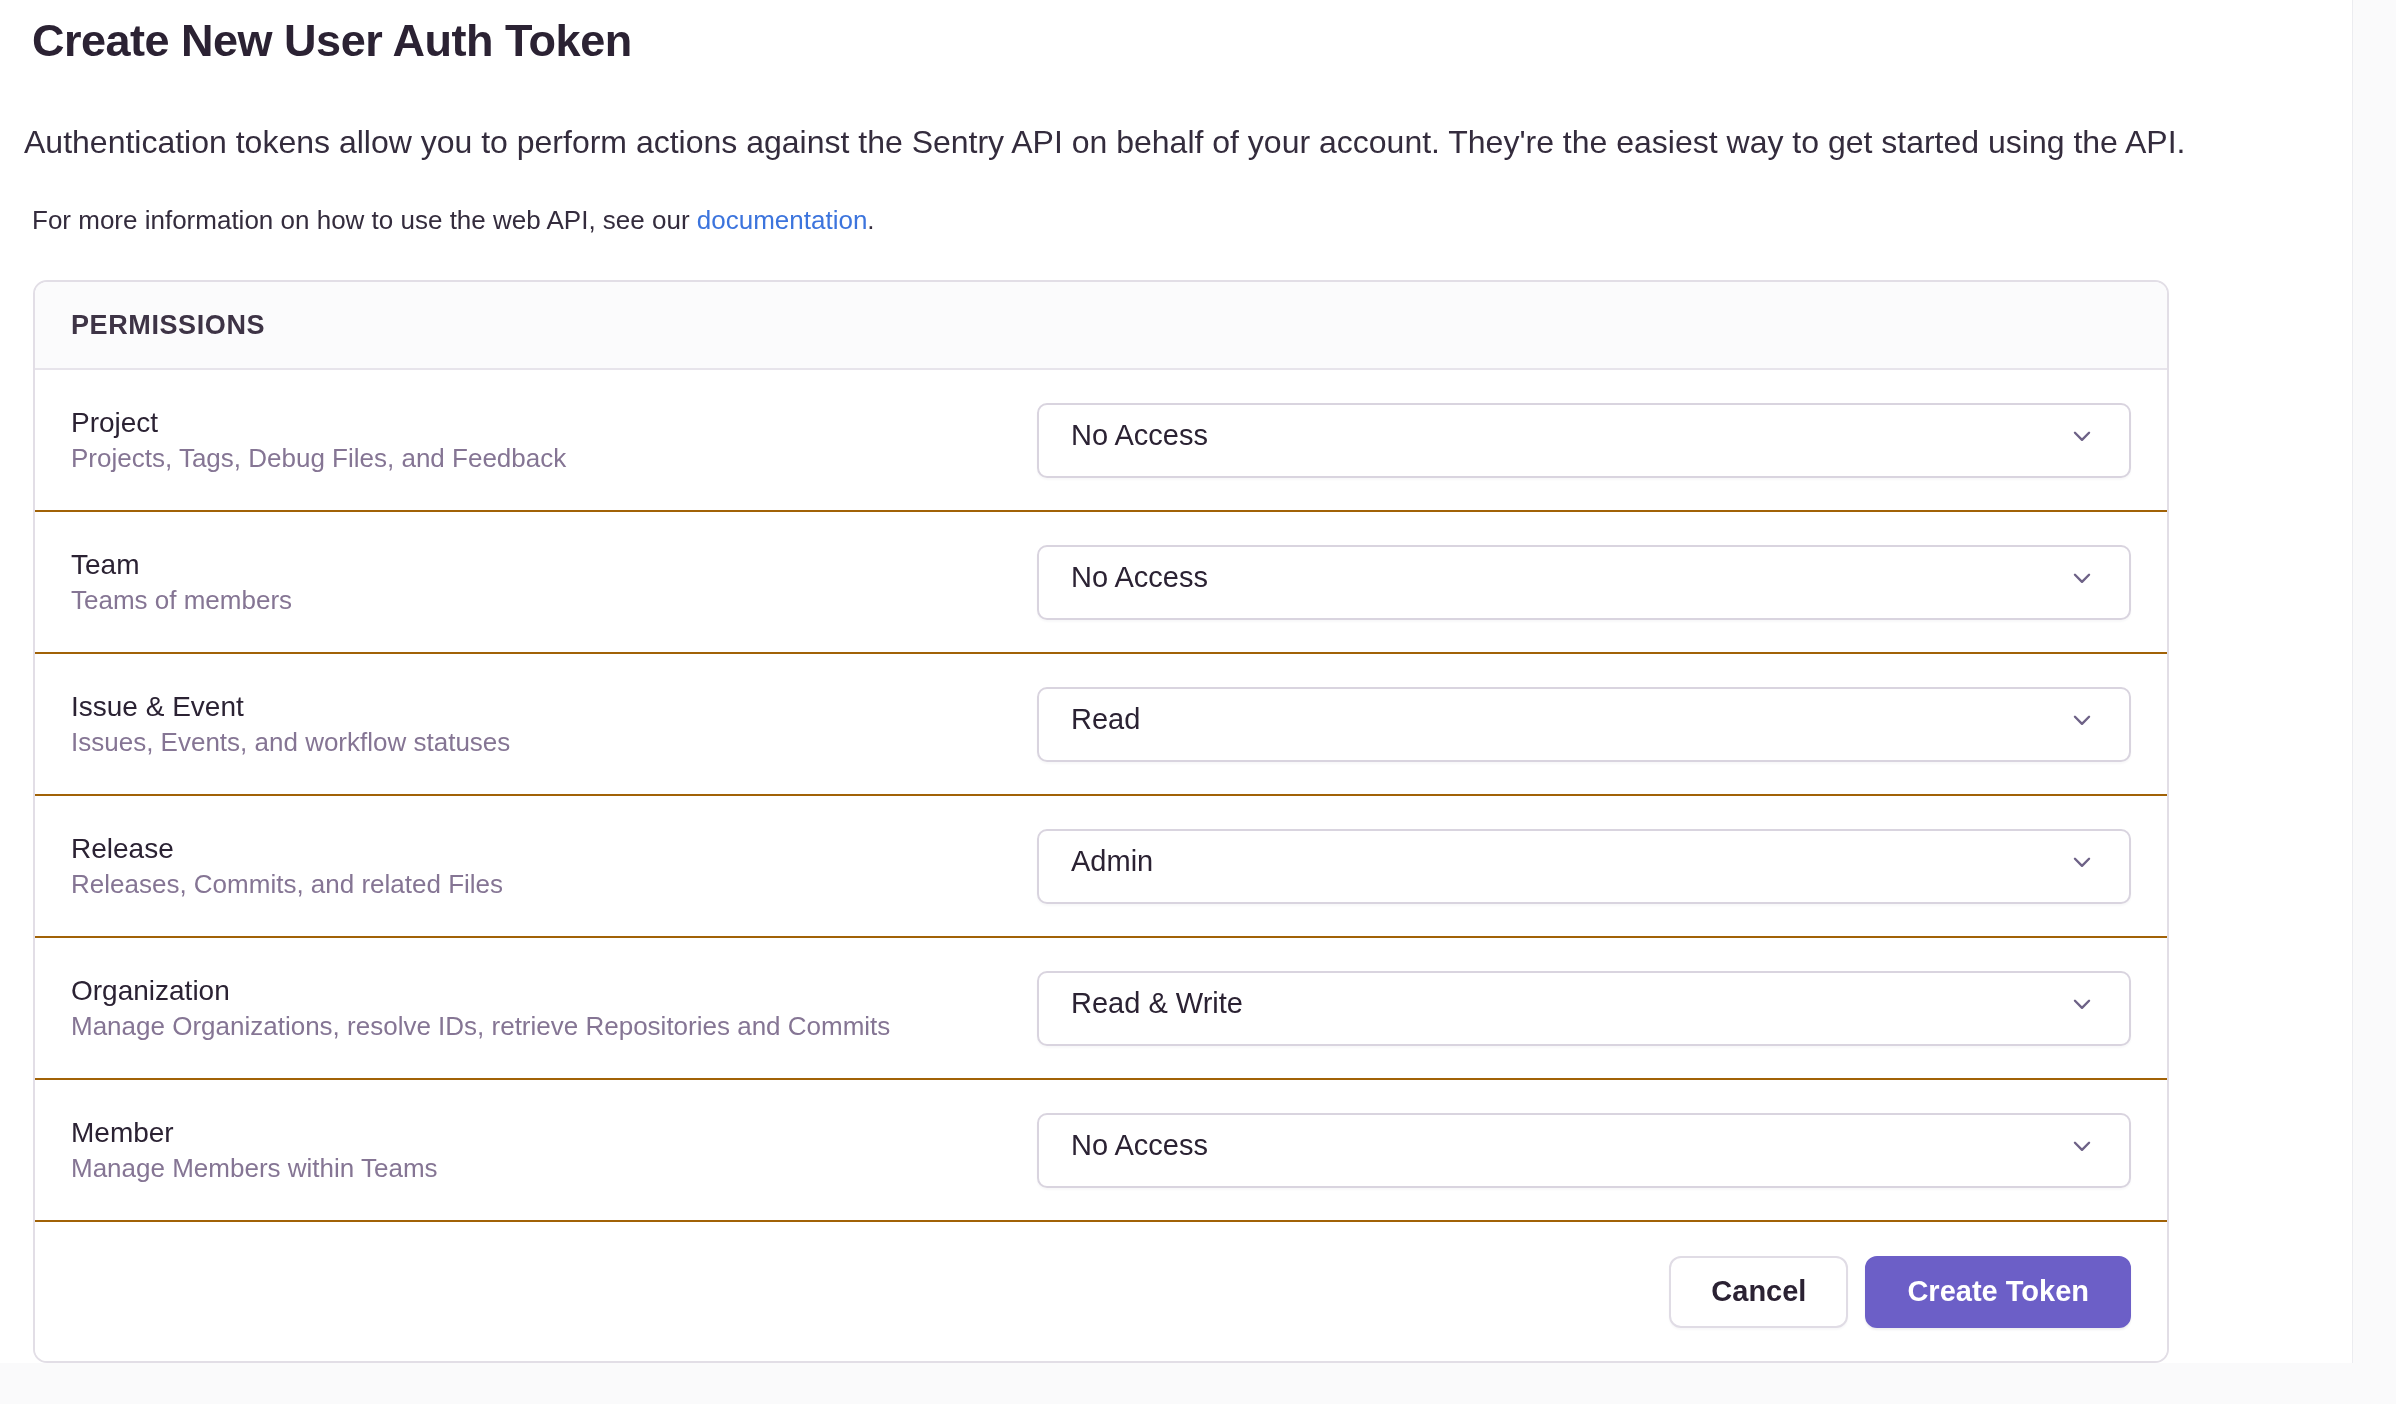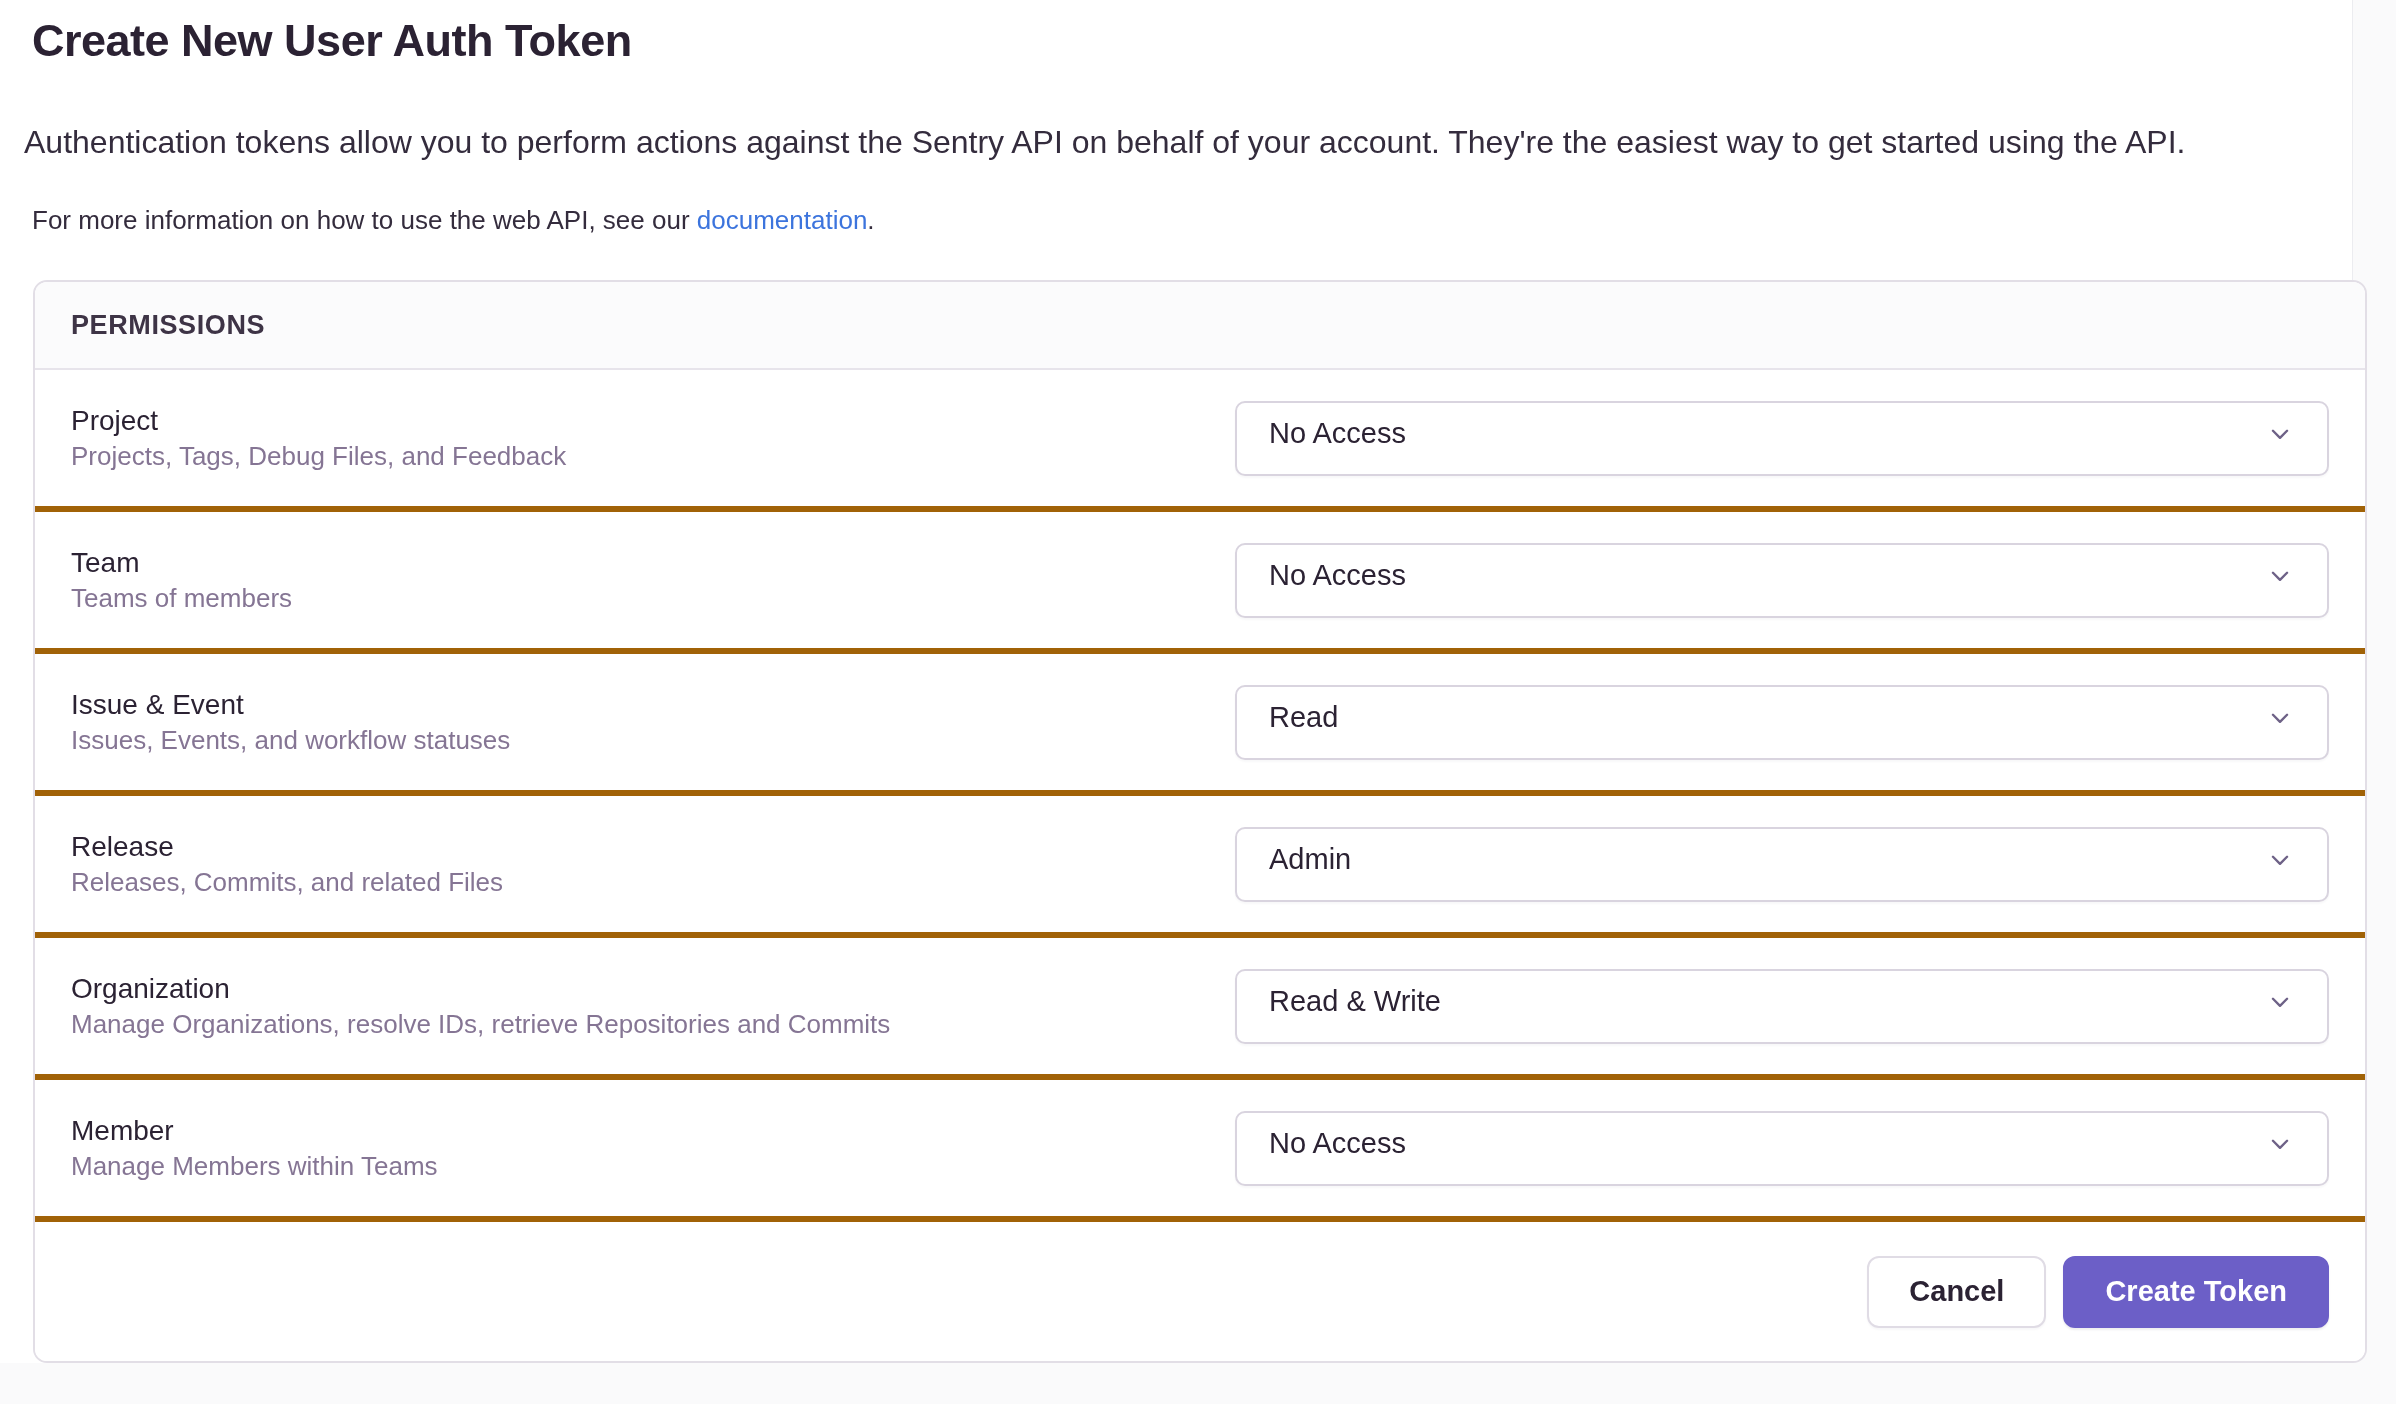--- a/index.html
+++ b/index.html
@@ -51,21 +51,21 @@
   p.docs a.doc-link {
     color: #3c74dd;
     text-decoration: none;
     cursor: pointer;
   }
   
   .panel {
     position: absolute;
     left: 33px;
     top: 280px;
-    width: 2334px;
+    width: 2136px;
     height: 1083px;
     box-sizing: border-box;
     background: #ffffff;
     border: 2px solid #e2dee6;
     border-radius: 14px;
     overflow: hidden;
   }
   .panel-header {
     height: 88px;
     box-sizing: border-box;
@@ -80,21 +80,21 @@
     font-weight: 700;
     letter-spacing: 0.6px;
     color: #3e3446;
   }
   .perm-row {
     height: 142px;
     box-sizing: border-box;
     display: flex;
     align-items: center;
     padding: 0 36px;
-    border-bottom: 6px solid #a16207;
+    border-bottom: 2px solid #a16207;
     background: #ffffff;
     justify-content: center;
   }
   .perm-info {
     flex: 1 1 auto;
     min-width: 0;
   }
   .perm-name {
     font-size: 28px;
     font-weight: 400;

